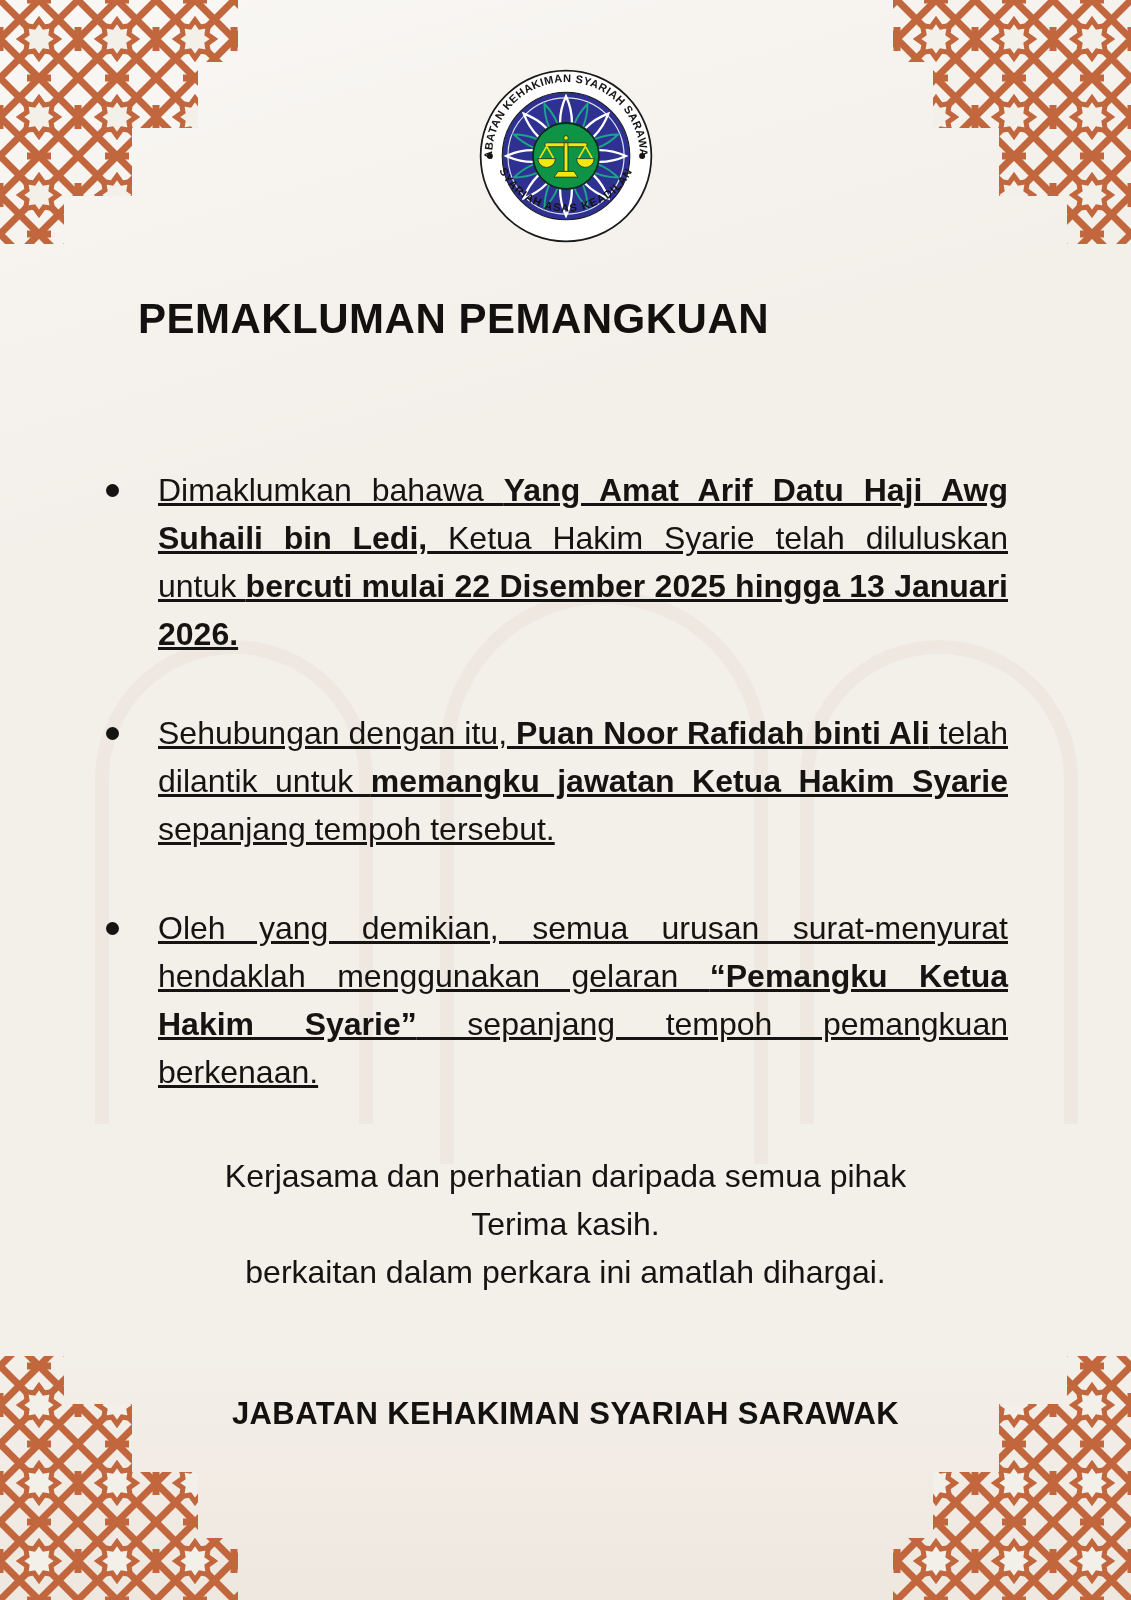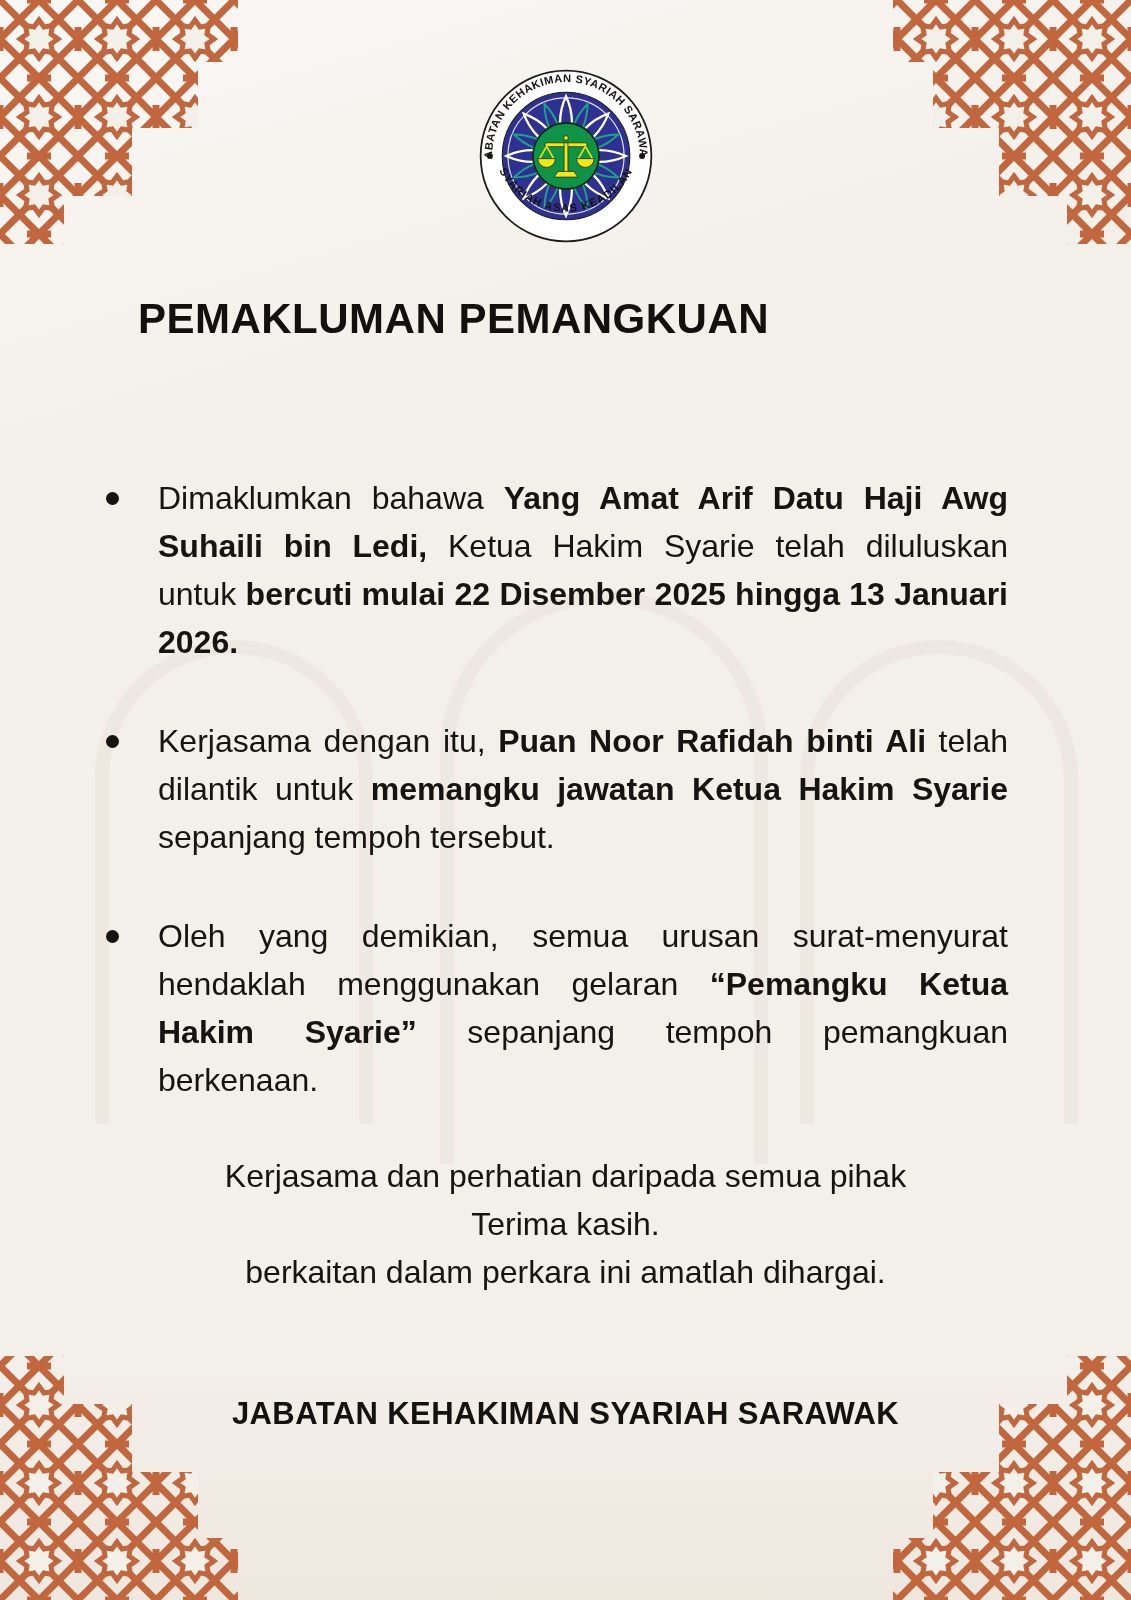--- a/index.html
+++ b/index.html
@@ -41,21 +41,21 @@
   .logo{position:absolute;left:478px;top:68px;width:176px;height:176px;}
   
   .title{
     position:absolute;left:0;top:290px;width:907px;
     text-align:center;font-weight:700;font-size:42px;line-height:58px;
     letter-spacing:.5px;color:#121110;
   }
   
   .bullets{position:absolute;left:124px;top:462px;width:884px;
     font-size:32px;line-height:48px;}
-  .bullet{position:relative;padding-left:34px;text-align:justify;margin:12px 0 51px 0;}
+  .bullet{position:relative;padding-left:34px;text-align:justify;margin:4px 0 51px 0;text-decoration:underline;}
   .bullet:last-child{margin-bottom:0;}
   .bullet::before{
     content:"";position:absolute;left:-18px;top:18px;width:13px;height:13px;
     border-radius:50%;background:#161412;
   }
   .bullet .b{font-weight:700;}
   
   .closing{
     position:absolute;left:0;top:1152px;width:1131px;
     text-align:center;font-size:32px;line-height:48px;color:#161412;
@@ -160,21 +160,21 @@
     <circle cx="13.5" cy="100" r="3.4" fill="#161412"></circle>
     <circle cx="186.5" cy="100" r="3.4" fill="#161412"></circle>
   </svg>
 
   <div class="title">
     <div>PEMAKLUMAN PEMANGKUAN</div>
   </div>
 
   <div class="bullets">
     <div class="bullet"><span>Dimaklumkan bahawa </span><span class="b">Yang Amat Arif Datu Haji Awg Suhaili bin Ledi,</span><span> Ketua Hakim Syarie telah diluluskan untuk </span><span class="b">bercuti mulai 22 Disember 2025 hingga 13 Januari 2026.</span></div>
-    <div class="bullet"><span>Kerjasama dengan itu, </span><span class="b">Puan Noor Rafidah binti Ali</span><span> telah dilantik untuk </span><span class="b">memangku jawatan Ketua Hakim Syarie</span><span> sepanjang tempoh tersebut.</span></div>
+    <div class="bullet"><span>Sehubungan dengan itu, </span><span class="b">Puan Noor Rafidah binti Ali</span><span> telah dilantik untuk </span><span class="b">memangku jawatan Ketua Hakim Syarie</span><span> sepanjang tempoh tersebut.</span></div>
     <div class="bullet"><span>Oleh yang demikian, semua urusan surat-menyurat hendaklah menggunakan gelaran </span><span class="b">“Pemangku Ketua Hakim Syarie”</span><span> sepanjang tempoh pemangkuan berkenaan.</span></div>
   </div>
 
   <div class="closing">
       <div>Kerjasama dan perhatian daripada semua pihak</div>
       <div>Terima kasih.</div>
       <div>berkaitan dalam perkara ini amatlah dihargai.</div>
     </div>
 
   <div class="footer">JABATAN KEHAKIMAN SYARIAH SARAWAK</div>

